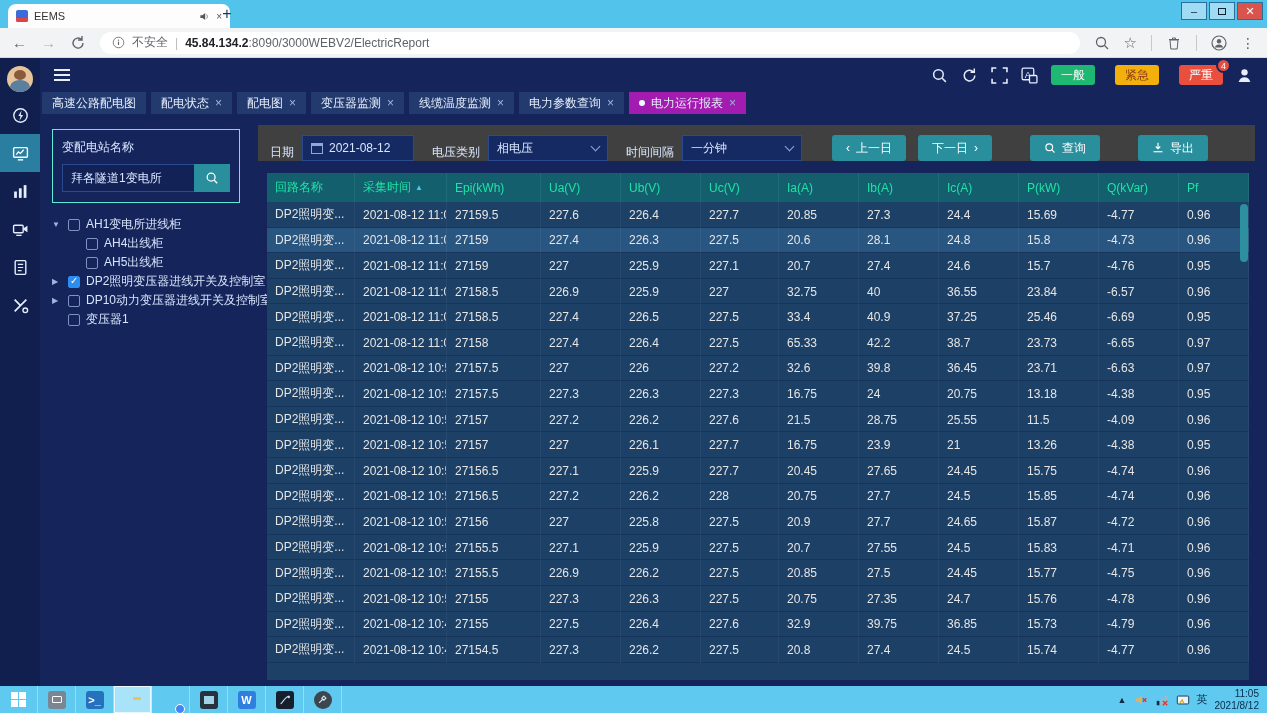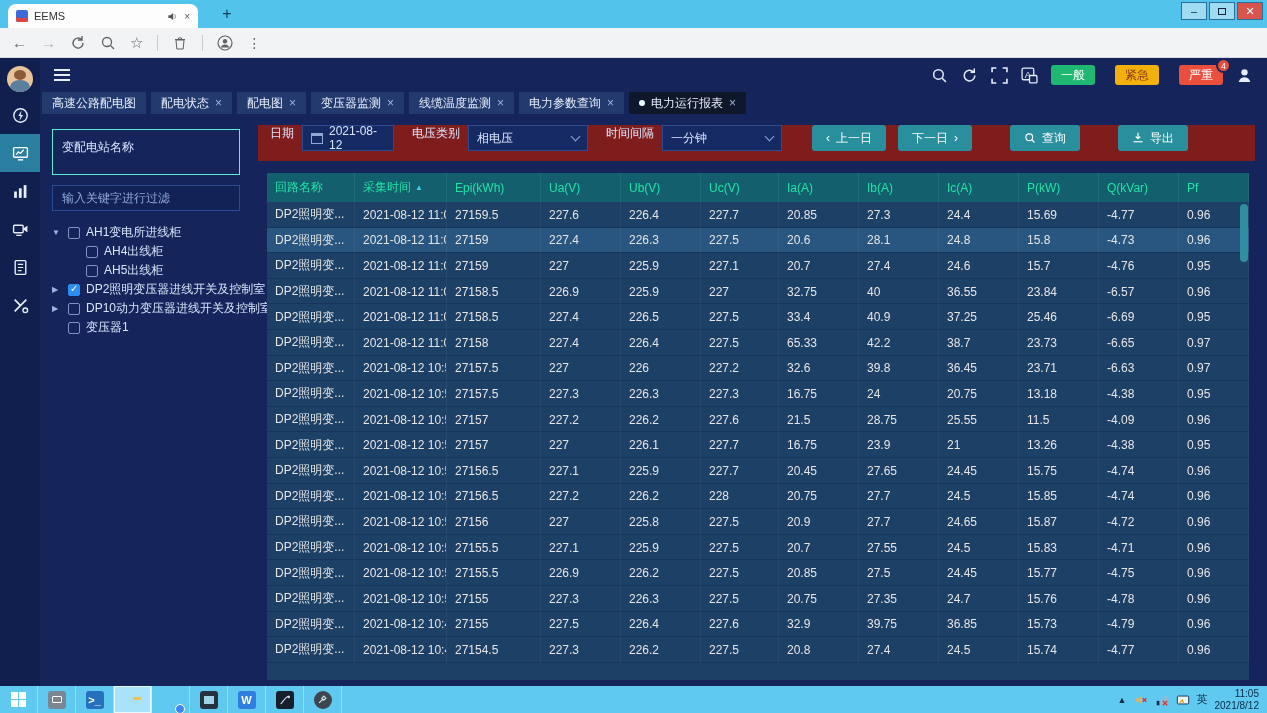--- a/index.html
+++ b/index.html
@@ -1,21 +1,21 @@
 <!DOCTYPE html>
 <html><head>
 <meta charset="utf-8">
 <style>
   * { box-sizing:border-box; margin:0; padding:0; }
   html,body { width:1267px; height:713px; overflow:hidden;
     font-family:"Liberation Sans","DejaVu Sans",sans-serif; background:#15255c; }
 
   
   .tabstrip { position:absolute; top:0; left:0; width:1267px; height:28px; background:#52c3ea; }
-  .btab { position:absolute; left:8px; top:4px; width:190px; height:24px; background:#fdfdfd;
+  .btab { position:absolute; left:8px; top:4px; width:222px; height:24px; background:#fdfdfd;
     border-radius:8px 8px 0 0; display:flex; align-items:center; padding:0 8px; gap:6px;
     font-size:11px; color:#333; }
   .favicon { width:12px; height:12px; background:#3a6bd8; border-radius:2px; flex:none;
     box-shadow:inset 0 -4px 0 #d44; }
   .btab .grow { flex:1; }
   .tabicon { color:#555; font-size:10px; cursor:pointer; }
   .newtab { position:absolute; left:216px; top:5px; color:#0b3c57; font-size:16px; width:22px;
     text-align:center; }
   .winctl { position:absolute; right:4px; top:2px; display:flex; gap:2px; }
   .winbtn { width:26px; height:18px; background:#9fdcf4; border:1px solid #2a6f9a; color:#123;
@@ -58,21 +58,21 @@
     align-items:center; position:relative; color:#fff; }
   .badge { position:absolute; top:-7px; right:-8px; width:15px; height:15px; border-radius:50%;
     background:#e74c3c; border:2px solid #15255c; color:#fff; font-size:9px; display:flex;
     align-items:center; justify-content:center; }
 
   .nav-tabs { position:absolute; left:42px; top:34px; right:0; height:25px; display:flex;
     gap:5px; align-items:flex-start; }
   .ntab { background:#233a6f; color:#e6eefc; font-size:12px; height:22px; padding:0 10px;
     display:flex; align-items:center; gap:6px; white-space:nowrap; }
   .ntab .x { color:#9fb4df; font-size:12px; }
-  .ntab.active { background:#0f172a; }
+  .ntab.active { background:#a21caf; }
   .ntab.active .dot { width:6px; height:6px; border-radius:50%; background:#eaffff; }
 
   
   .sidebar { position:absolute; left:40px; top:59px; width:210px; bottom:0; padding:12px 10px 0 12px; }
   .station-box { border:1px solid #5eead4; padding:9px 9px 10px; }
   .slabel { font-size:12px; color:#dbe7ff; margin-bottom:8px; }
   .srow { display:flex; }
   .sinput { flex:1; height:28px; background:#122257; border:1px solid #2b4a8f; border-right:none;
     color:#dbe7ff; font-size:12px; padding:0 8px; display:flex; align-items:center; }
   .sbtn { width:36px; height:28px; background:#2a8f9c; display:flex; align-items:center;
@@ -84,26 +84,26 @@
   .tree-row.lvl1 { margin-left:18px; }
   .tarrow { width:10px; color:#9fb4df; font-size:8px; flex:none; }
   .cb { width:12px; height:12px; border:1px solid #7f93c0; border-radius:2px; flex:none;
     position:relative; }
   .cb.checked { background:#2d8cf0; border-color:#2d8cf0; }
   .cb.checked:after { content:"\2713"; position:absolute; left:1px; top:-2px; color:#fff;
     font-size:10px; }
 
   
   .main { position:absolute; left:250px; top:59px; right:0; bottom:0; }
-  .toolbar { position:absolute; top:8px; left:8px; right:12px; height:36px; background:#7f1d1d;
-    display:flex; align-items:flex-start; padding:0 12px; font-size:12px; color:#dbe7ff; }
+  .toolbar { position:absolute; top:8px; left:8px; right:12px; height:36px; background:#404040;
+    display:flex; align-items:flex-end; padding:0 12px; font-size:12px; color:#dbe7ff; }
   .tlabel { margin-right:8px; white-space:nowrap; }
   .tfield { height:26px; background:#152a63; border:1px solid #2b4a8f; display:flex;
     align-items:center; padding:0 8px; gap:6px; color:#dbe7ff; }
-  .tfield.date { width:92px; }
+  .tfield.date { width:112px; }
   .tfield.select { width:120px;gap:44px; }
   .tfield .grow { flex:1; }
   .chev { width:7px; height:7px; border-right:1px solid #8fa8d8; border-bottom:1px solid #8fa8d8;
     transform:rotate(45deg); margin-top:-4px; flex:none; }
   .gap18 { width:18px; flex:none; } .gap26 { width:26px; flex:none; }
   .tbtn { height:26px; background:#2a8f9c; color:#fff; border:none; border-radius:3px;
     font-size:12px; padding:0 14px; display:flex; align-items:center; gap:6px; margin-left:12px;
     white-space:nowrap; font-family:inherit; }
   .caldot { width:12px; height:11px; border:1px solid #8fa8d8; border-top:3px solid #8fa8d8;
     flex:none; }
@@ -173,20 +173,30 @@
     <div class="winbtn close">✕</div>
   </div>
 </div>
 
 <div class="addrbar">
   <span class="navglyph">←</span>
   <span class="navglyph" style="opacity:.45">→</span>
   <svg class="aicon" viewBox="0 0 16 16">
     <path d="M13 8a5 5 0 1 1-1.5-3.5M12 1v4h-4" stroke="#5f6368" stroke-width="1.4" fill="none"></path>
   </svg>
+  <div class="urlbox">
+    <svg class="aicon" style="width:13px;height:13px" viewBox="0 0 16 16">
+      <circle cx="8" cy="8" r="6.5" stroke="#5f6368" fill="none"></circle>
+        <rect x="7.3" y="7" width="1.4" height="4" fill="#5f6368"></rect>
+        <rect x="7.3" y="4.5" width="1.4" height="1.4" fill="#5f6368"></rect>
+    </svg>
+    <span class="sec">不安全</span>
+    <span class="sep">|</span>
+    <span><span class="host">45.84.134.2</span><span class="path">:8090/3000WEBV2/ElectricReport</span></span>
+  </div>
   <div class="addr-right">
     <svg class="aicon" viewBox="0 0 16 16">
       <circle cx="7" cy="7" r="4.5" stroke="#5f6368" stroke-width="1.3" fill="none"></circle>
         <path d="M10.5 10.5L14 14" stroke="#5f6368" stroke-width="1.3"></path>
     </svg>
     <span style="color:#5f6368;font-size:15px">☆</span>
     <span class="vdiv"></span>
     <svg class="aicon" viewBox="0 0 16 16">
       <path d="M4 5h8l-.8 9H4.8z" stroke="#5f6368" fill="none"></path>
         <path d="M3 4.5h10M6.5 4.5V3h3v1.5" stroke="#5f6368" fill="none"></path>
@@ -309,22 +319,30 @@
       <div class="ntab active">
         <span class="dot"></span>
         <span>电力运行报表</span>
         <span class="x">×</span>
       </div>
     </div>
 
   <div class="sidebar">
     <div class="station-box">
       <div class="slabel">变配电站名称</div>
+      <div class="srow">
+        <div class="sinput">拜各隧道1变电所</div>
+        <div class="sbtn">
+          <svg width="14" height="14" viewBox="0 0 16 16">
+            <circle cx="7" cy="7" r="4.5" stroke="#fff" stroke-width="1.5" fill="none"></circle>
+              <path d="M10.5 10.5L14 14" stroke="#fff" stroke-width="1.5"></path>
+          </svg>
+        </div>
+      </div>
     </div>
-    <div class="filter-input">输入关键字进行过滤</div>
     <div class="tree" id="tree">
         <div class="tree-row">
           <span class="tarrow">▼</span>
           <span class="cb"></span>
           <span>AH1变电所进线柜</span>
         </div>
         <div class="tree-row lvl1">
           <span class="tarrow"></span>
           <span class="cb"></span>
           <span>AH4出线柜</span>

